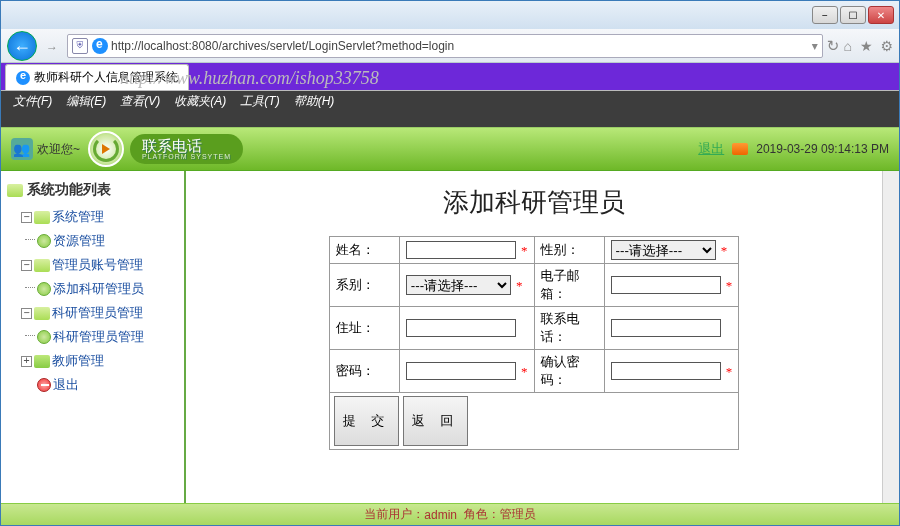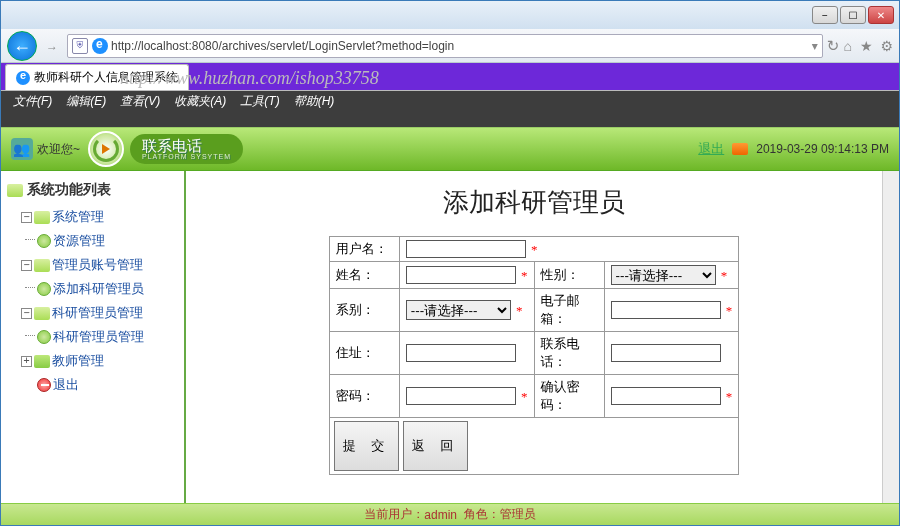--- a/index.html
+++ b/index.html
@@ -190,24 +190,20 @@
       <div class="tree-node lvl-2">
         <span class="stop-icon"></span>
         <span class="tree-label-link">退出</span>
       </div>
     </div>
 
     <div class="content">
       <div class="content-title">添加科研管理员</div>
       <table class="form-table">
         <tbody>
-            <tr>
-          <td class="lbl">用户名：</td>
-          <td colspan="3"><input type="text" class="wide-input" style=""> <span class="star">*</span></td>
-        </tr>
         <tr>
           <td class="lbl">姓名：</td>
           <td><input type="text" style=""> <span class="star">*</span></td>
           <td class="lbl">性别：</td>
           <td><select><option>---请选择---</option></select> <span class="star">*</span></td>
         </tr>
         <tr>
           <td class="lbl">系别：</td>
           <td><select><option>---请选择---</option></select> <span class="star">*</span></td>
           <td class="lbl">电子邮箱：</td>

